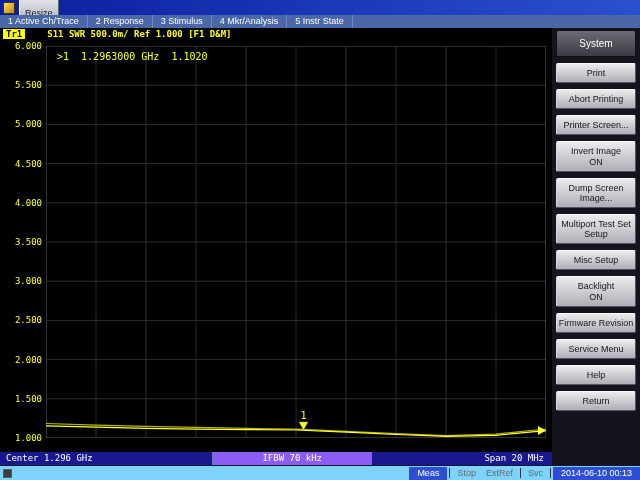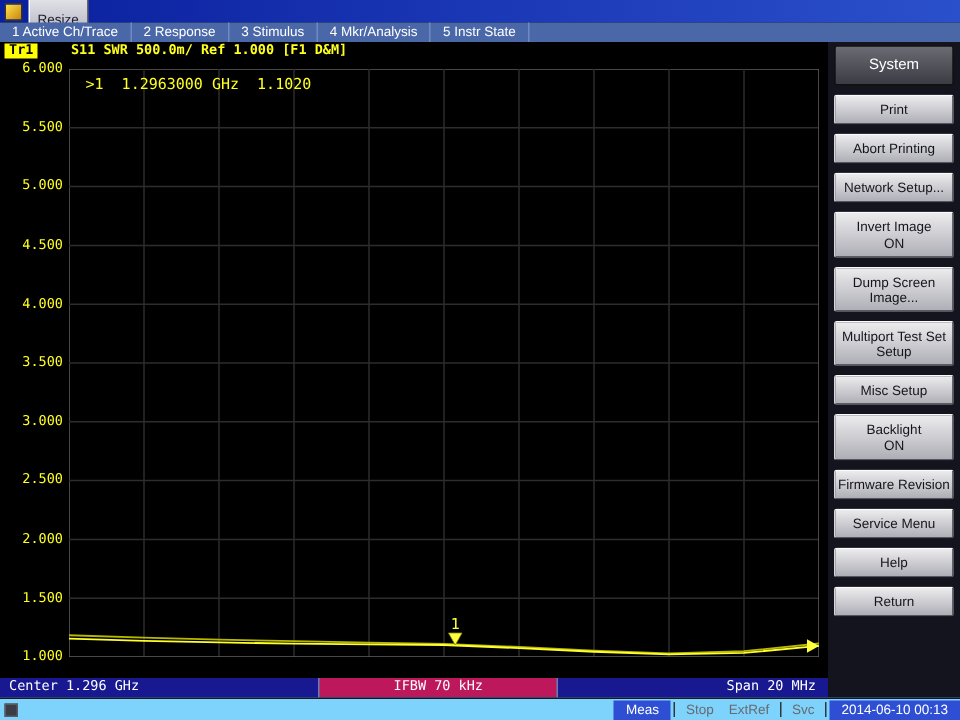--- a/index.html
+++ b/index.html
@@ -32,21 +32,21 @@
   .marker-readout{position:absolute;left:57px;top:23px;color:#ffff20;
                   font-family:"DejaVu Sans Mono",monospace;font-size:10px;white-space:pre;}
   .ylabels{position:absolute;left:0;top:0;width:46px;height:100%;}
   .ylab{position:absolute;left:0;width:42px;text-align:right;color:#ffff20;
         font-family:"DejaVu Sans Mono",monospace;font-size:9px;line-height:10px;}
 
   
   .stimbar{position:absolute;left:0;top:452px;width:552px;height:13px;display:flex;
            font-family:"DejaVu Sans Mono",monospace;font-size:9px;color:#fff;}
   .stim-left{flex:1.2;background:#181890;padding-left:6px;line-height:13px;white-space:nowrap;}
-  .stim-mid{width:160px;background:#be185d;border-left:1px solid #6c7cb4;
+  .stim-mid{width:160px;background:#8b5cf6;border-left:1px solid #6c7cb4;
             border-right:1px solid #6c7cb4;text-align:center;line-height:13px;box-sizing:border-box;}
   .stim-right{flex:1;background:#181890;text-align:right;padding-right:8px;line-height:13px;}
 
   
   .softkeys{position:absolute;left:552px;top:28px;width:88px;height:437px;background:#14141f;
             box-sizing:border-box;padding:2px 4px;display:flex;flex-direction:column;}
   .sk-header{background:linear-gradient(#6b6b74,#3b3b44);color:#fff;font-size:10px;text-align:center;
              padding:7px 0;border:1px solid #111;border-radius:2px;margin-bottom:6px;}
   .sk-btn{background:linear-gradient(#ececee,#aeaeb6);color:#15151c;font-size:9px;line-height:10px;
           text-align:center;padding:4px 1px;border:1px solid #55555f;border-top-color:#fbfbfd;
@@ -138,21 +138,21 @@
 
   <div class="softkeys">
     <div class="sk-header">System</div>
   <div class="sk-btn">
         <div>Print</div>
       </div>
       <div class="sk-btn">
         <div>Abort Printing</div>
       </div>
       <div class="sk-btn">
-        <div>Network Setup...</div>
+        <div>Printer Screen...</div>
       </div>
       <div class="sk-btn">
         <div>Invert Image</div>
         <div class="sk-val">ON</div>
       </div>
       <div class="sk-btn">
         <div>Dump Screen Image...</div>
       </div>
       <div class="sk-btn">
         <div>Multiport Test Set Setup</div>

